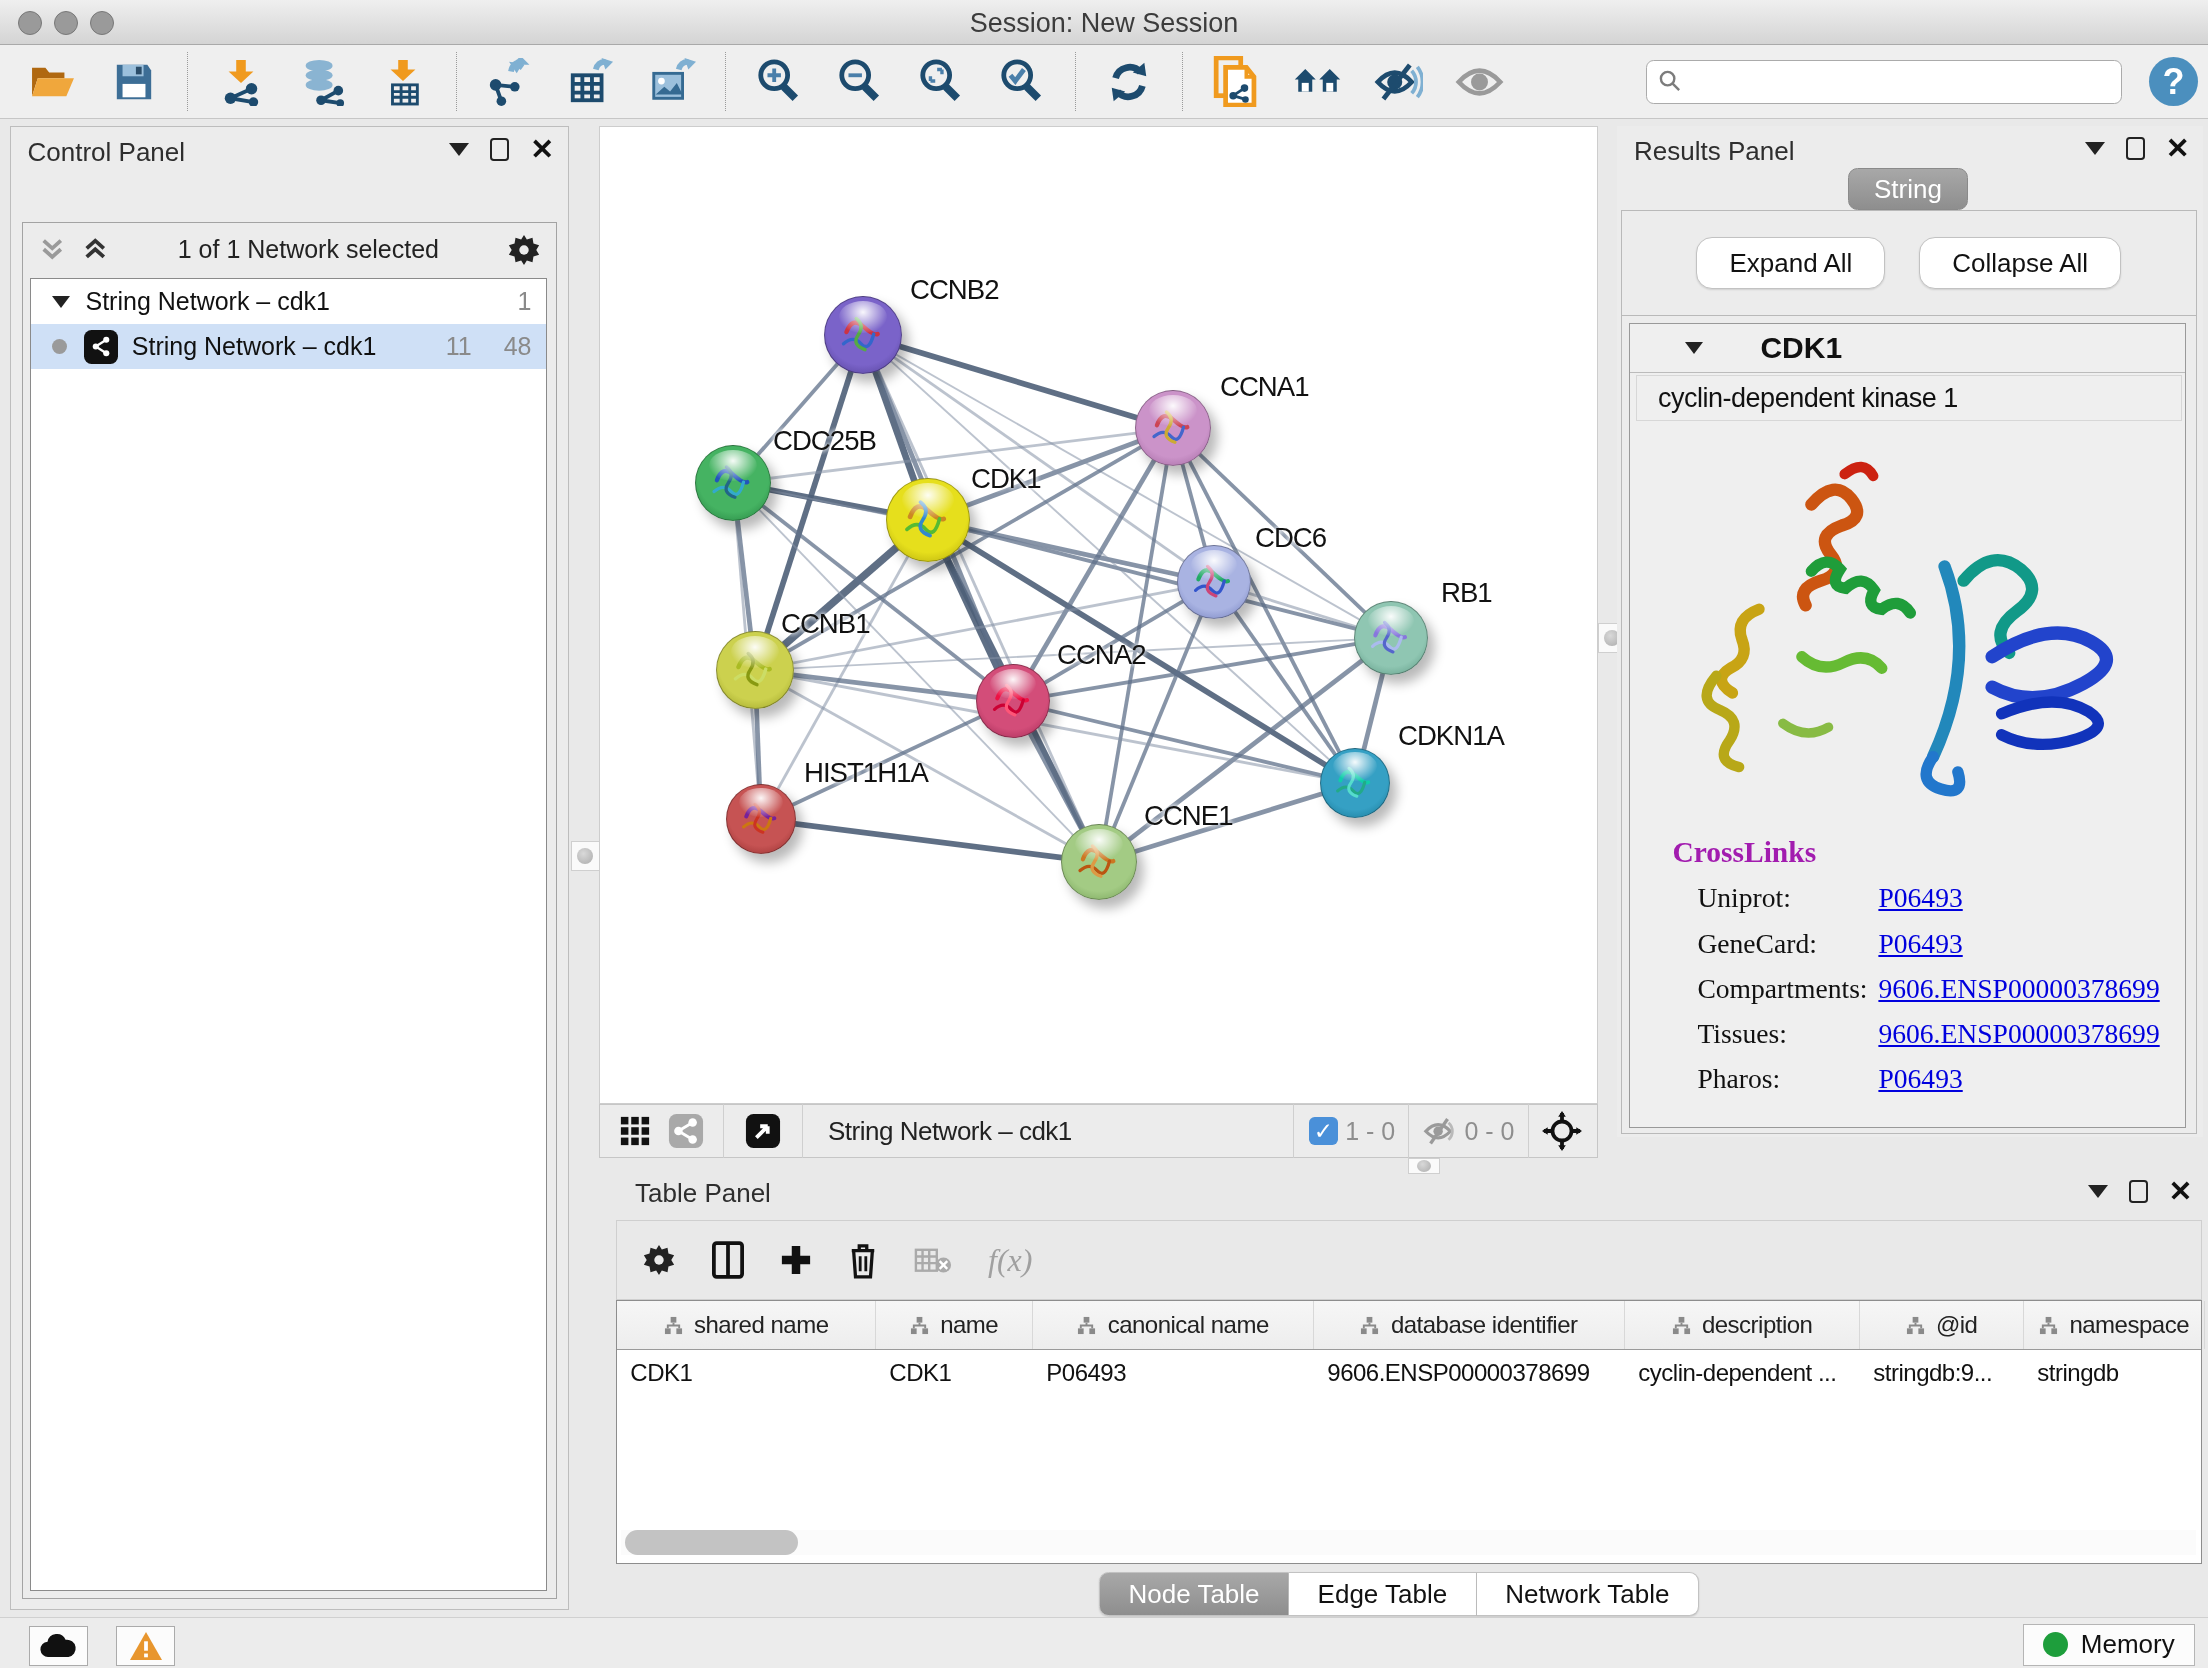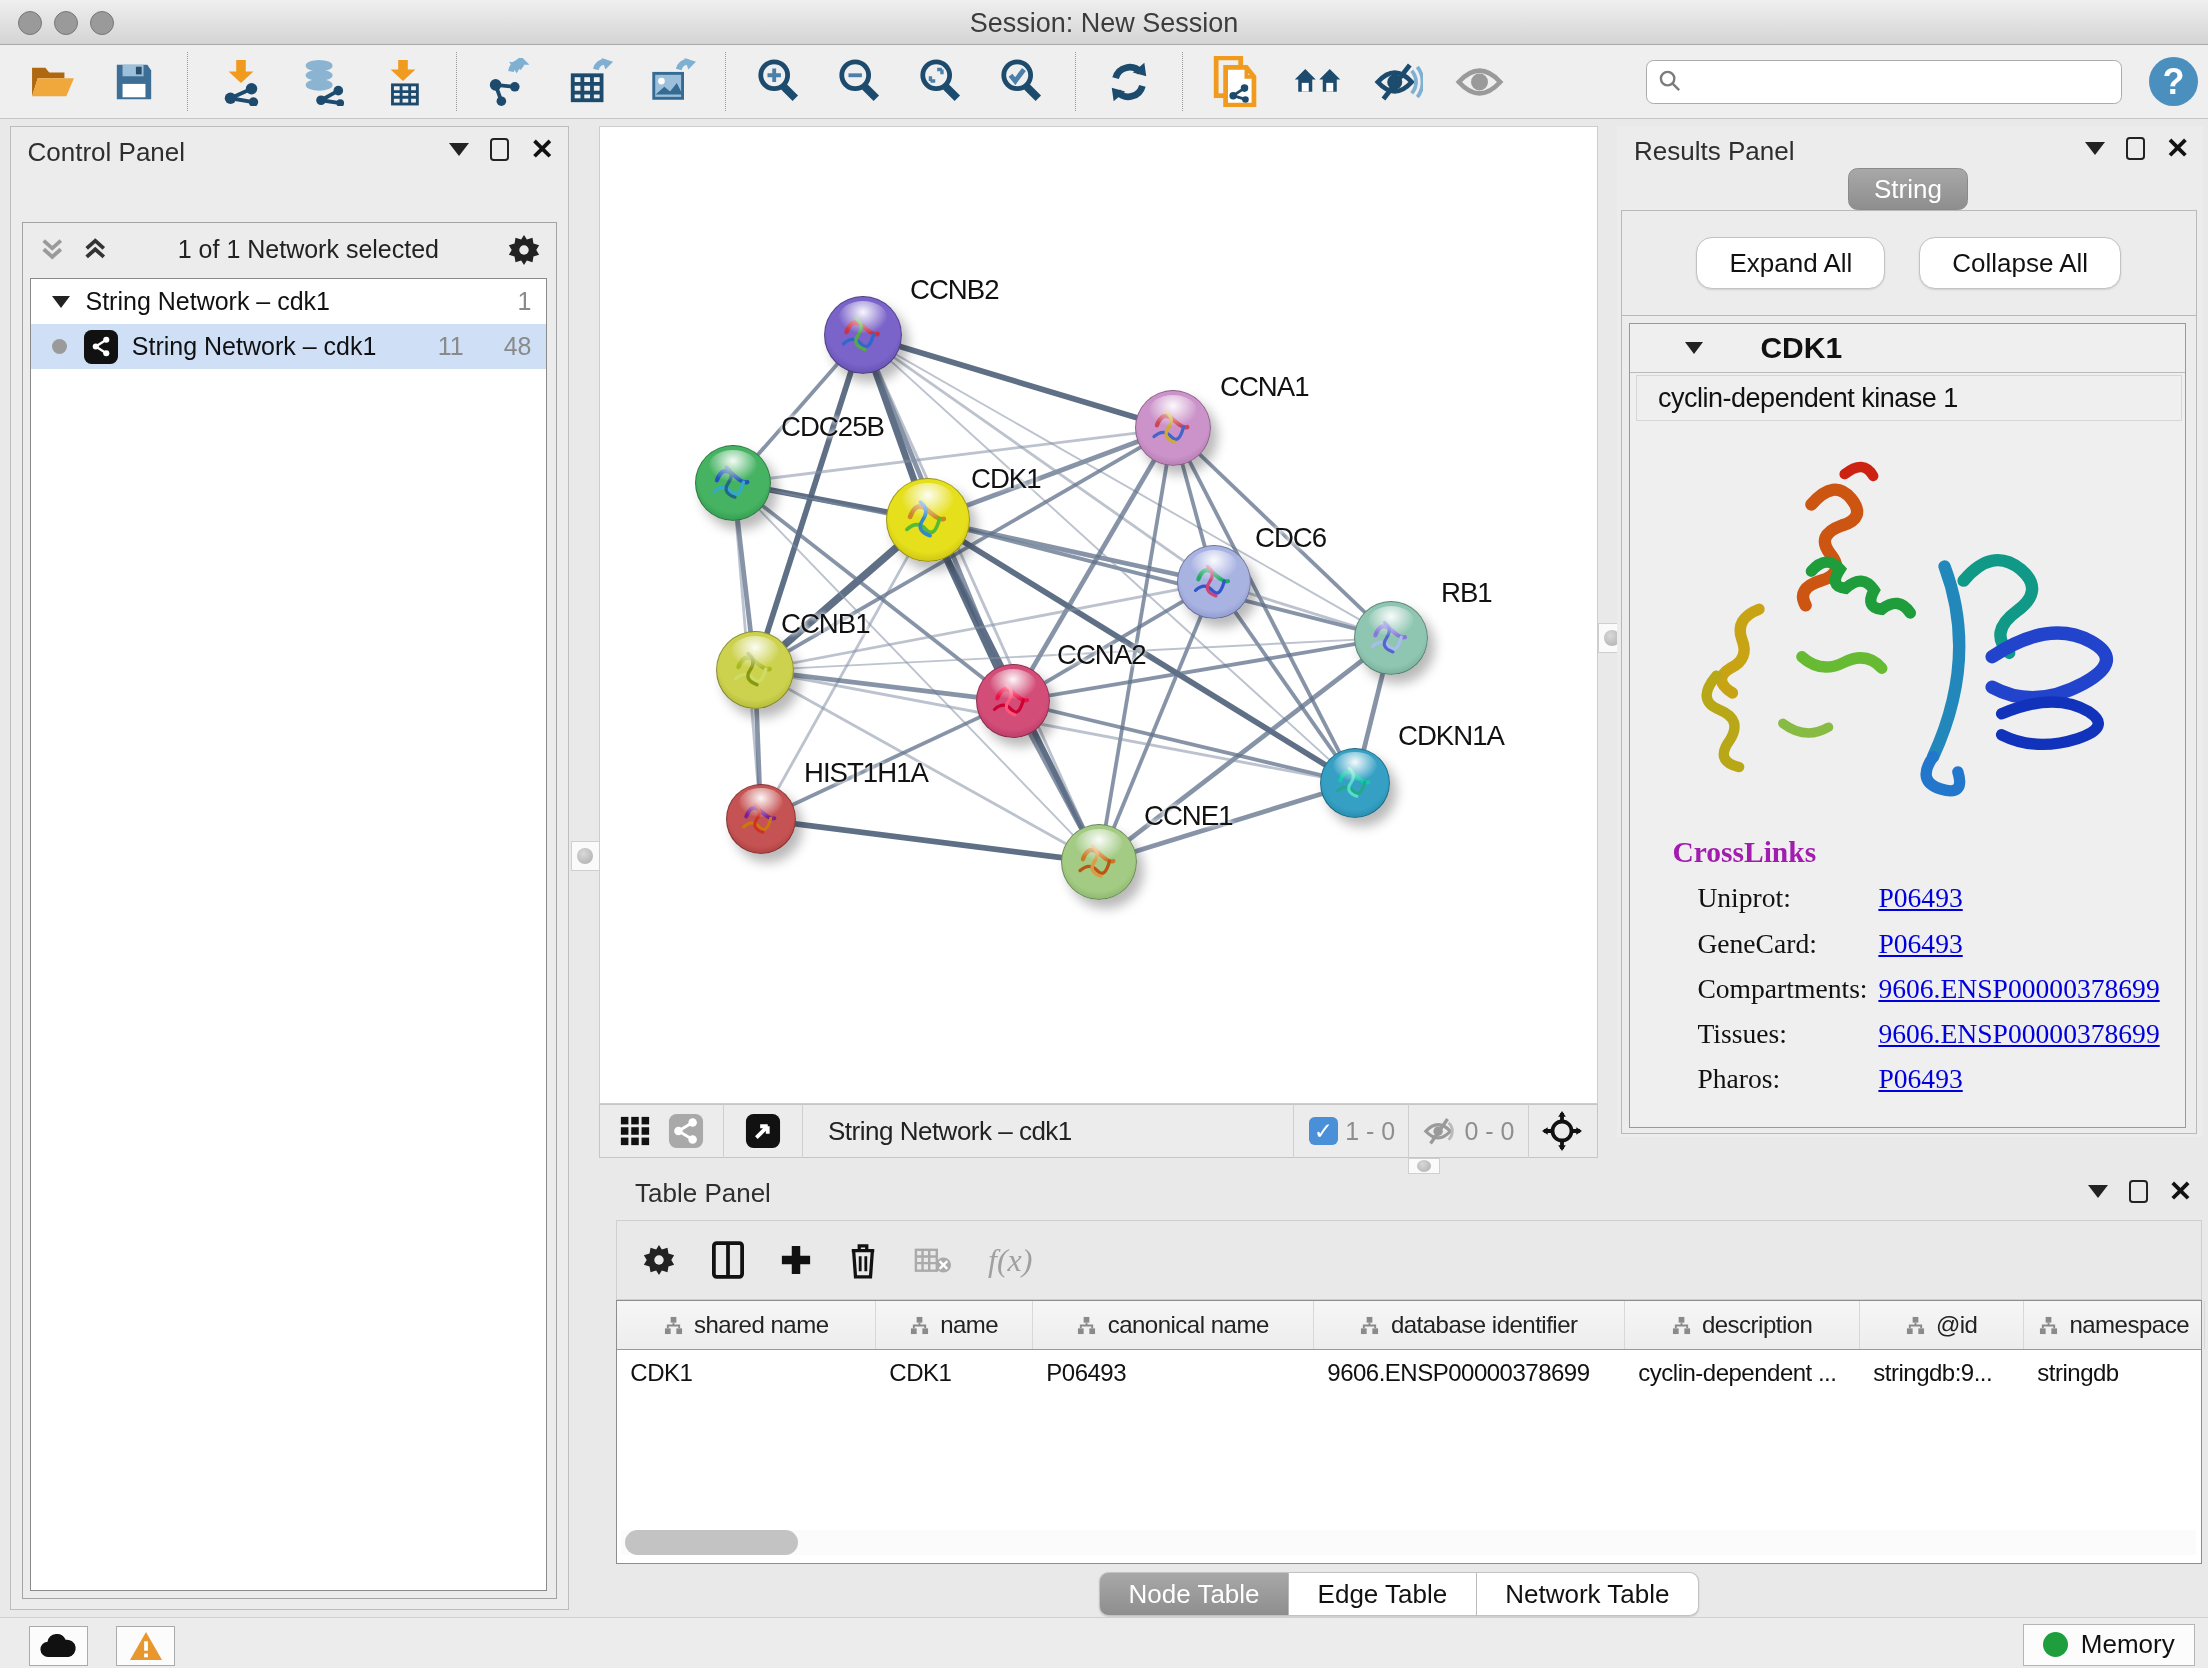--- a/index.html
+++ b/index.html
@@ -52,21 +52,21 @@
   #cp-box { position:absolute; left:11.4px; top:95px; width:535px; height:1377px;
     border:1px solid #a3a3a3; background:#ececec; }
   #cp-toolbar { position:absolute; left:0; top:0; width:100%; height:53px;
     display:flex; align-items:center; }
   #cp-status { flex:1; text-align:center; font-size:25px; color:#222; }
   #cp-tree { position:absolute; left:7.6px; top:55px; width:517px; height:1313px;
     background:#fff; border:1px solid #8a8a8a; }
   .tree-row { position:relative; height:45px; display:flex; align-items:center; font-size:25px; color:#111; }
   .tree-row.selected { background:#cfe0f6; }
   .tree-count { position:absolute; right:15px; color:#8a8a8a; }
-  .tree-counts2 { position:absolute; right:15px; color:#8a8a8a; display:flex; gap:40px; }
+  .tree-counts2 { position:absolute; right:15px; color:#8a8a8a; display:flex; gap:32px; }
   .tri-down { width:0; height:0; border-left:9.5px solid transparent; border-right:9.5px solid transparent;
     border-top:12.4px solid #222; margin:0 15px 0 21px; }
   .gray-dot { width:15px; height:15px; border-radius:50%; background:#9a9a9a; margin:0 17px 0 21px; }
   .share-chip { width:34px; height:34px; background:#111; border-radius:7.6px; margin-right:13.3px;
     display:flex; align-items:center; justify-content:center; }
 
   
   .split-handle { position:absolute; width:28.5px; height:30px; background:#fafafa;
     border:1px solid #cfcfcf; display:flex; align-items:center; justify-content:center; }
   .split-handle i { width:16px; height:16px; border-radius:50%;
@@ -481,21 +481,21 @@
       <div class="net-node" style="left: 95px; top: 318px; width: 76px; height: 76px; background: radial-gradient(circle at 50% 42%, rgb(69, 179, 98) 35%, rgb(69, 179, 98) 62%, rgb(31, 122, 58) 100%);">
         <svg width="76" height="76" viewBox="-40 -40 80 80">
       <g fill="none" stroke-linecap="round">
         <path d="M -18 -4 q 6 -16 17 -6 t 15 8" stroke="#2255bb" stroke-width="4.5"></path>
         <path d="M -21 8 q 10 -9 18 0 t 13 -10" stroke="#33aacc" stroke-width="3.5"></path>
         <path d="M -8 -18 q 9 7 2 17 q -7 10 7 15" stroke="#226688" stroke-width="3.5"></path>
       </g>
     </svg>
     <span class="net-gloss"></span>
       </div>
-      <div class="net-label" style="left: 173px; top: 284px; margin-left: 8px;">CDC25B</div>
+      <div class="net-label" style="left: 173px; top: 298px;">CDC25B</div>
       <div class="net-node" style="left: 286px; top: 351px; width: 84px; height: 84px; background: radial-gradient(circle at 50% 42%, rgb(230, 223, 28) 35%, rgb(230, 223, 28) 62%, rgb(168, 159, 8) 100%);">
         <svg width="84" height="84" viewBox="-40 -40 80 80">
       <g fill="none" stroke-linecap="round">
         <path d="M -18 -4 q 6 -16 17 -6 t 15 8" stroke="#cc8822" stroke-width="4.5"></path>
         <path d="M -21 8 q 10 -9 18 0 t 13 -10" stroke="#55bb33" stroke-width="3.5"></path>
         <path d="M -8 -18 q 9 7 2 17 q -7 10 7 15" stroke="#3388cc" stroke-width="3.5"></path>
       </g>
     </svg>
     <span class="net-gloss"></span>
       </div>

